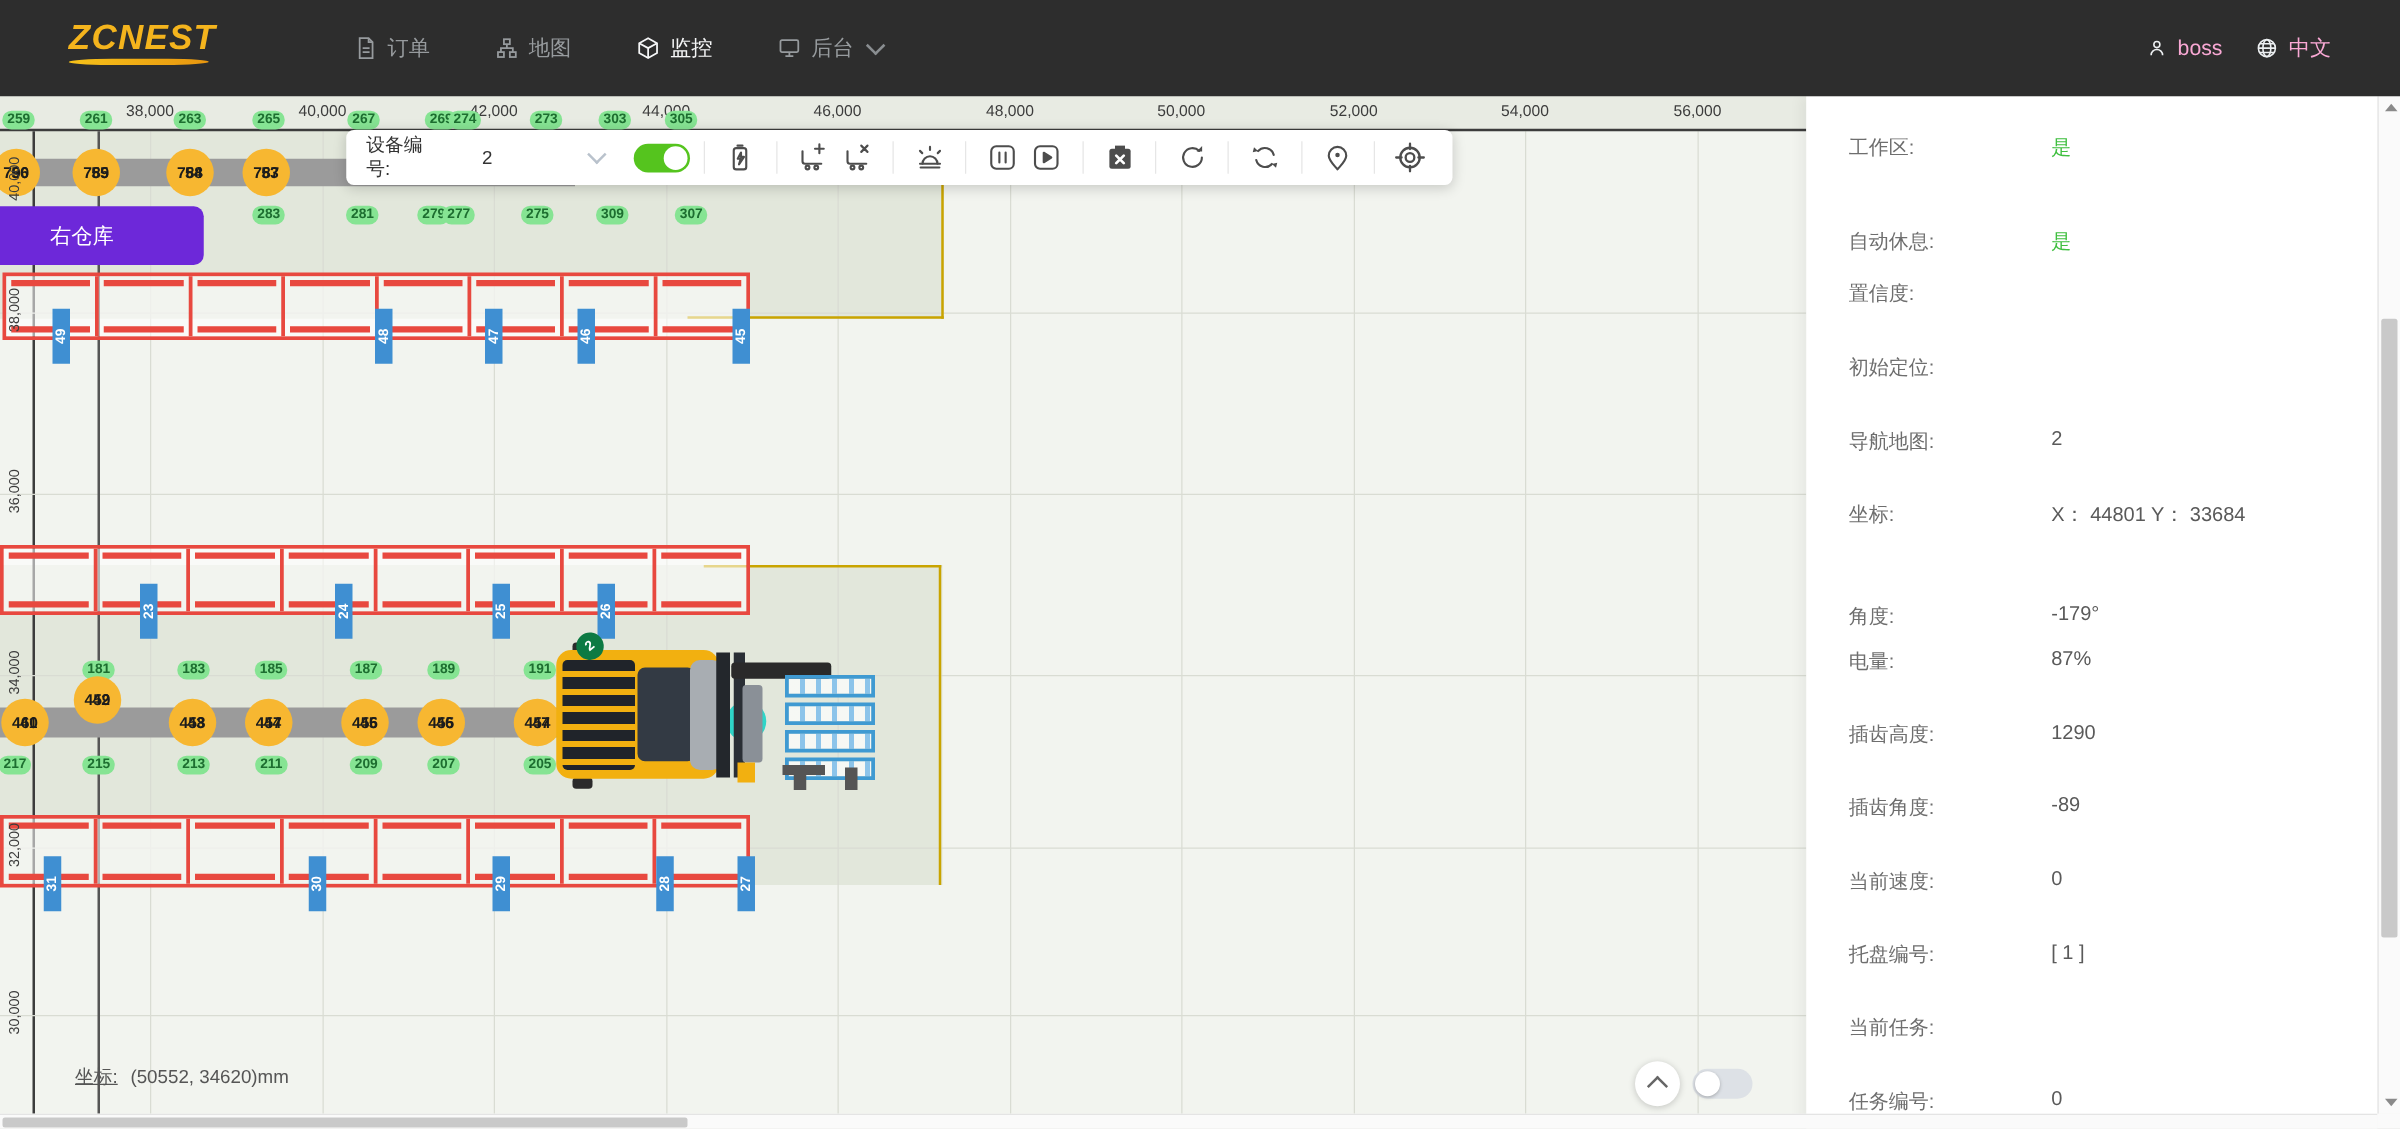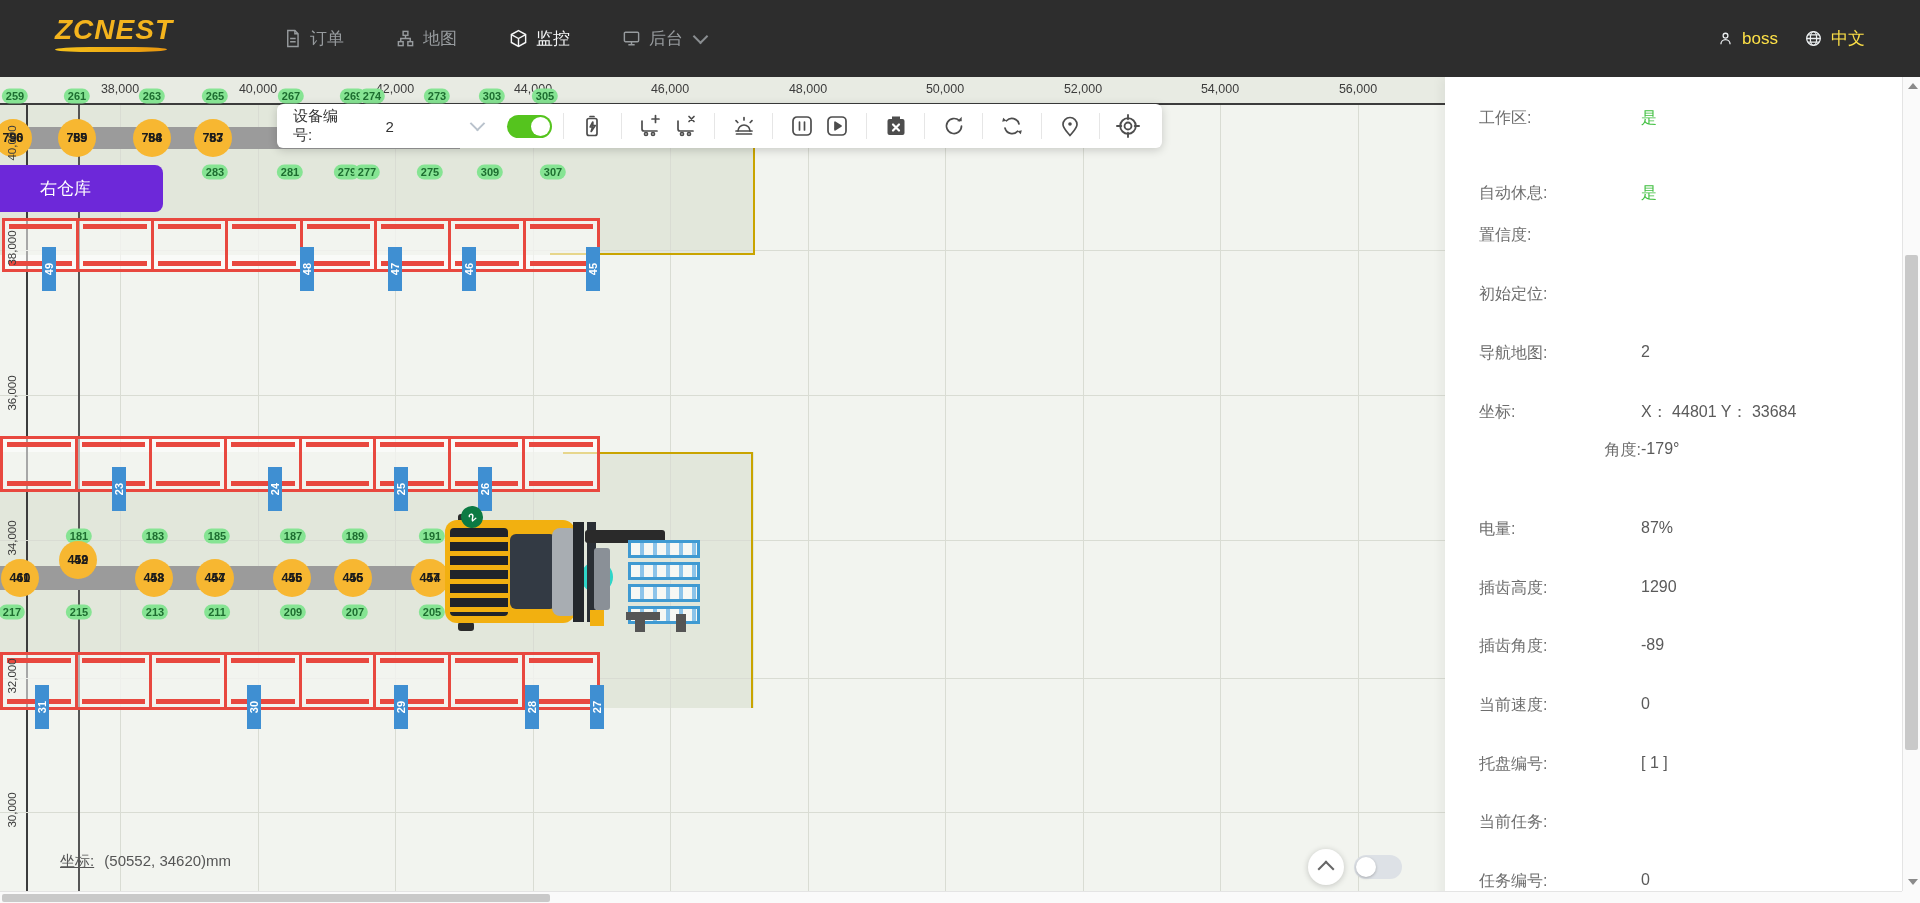--- a/index.html
+++ b/index.html
@@ -12,21 +12,21 @@
   #logo .swoosh{width:112px;height:5px;margin-top:1px;border-radius:60%/100%;
                 background:linear-gradient(90deg,#f6c21a,#e8960f);transform:skewX(-25deg);}
   #navmenu{position:absolute;left:283px;top:0;height:77px;display:flex;align-items:center;gap:52px;}
   .navitem{display:flex;align-items:center;gap:8px;color:#979b9e;font-size:17px;cursor:pointer;}
   .navitem svg{stroke:#979b9e;}
   .navitem.active{color:#f5f6f7;}
   .navitem.active svg{stroke:#f5f6f7;}
   .chev{width:9px;height:9px;border-right:2px solid #8a8e91;border-bottom:2px solid #8a8e91;
         transform:rotate(45deg);margin-left:4px;margin-top:-4px;}
   #navright{position:absolute;right:55px;top:0;height:77px;display:flex;align-items:center;gap:26px;}
-  .navitem.light{color:#fde047;}
+  .navitem.light{color:#f9a8d4;}
   .navitem.light svg{stroke:#eceff1;}
   
   #topruler{position:absolute;left:0;top:77px;width:1445px;height:26px;background:#e8ebe3;
             border-bottom:2px solid #3c3c3c;z-index:8;}
   .tick{position:absolute;top:5px;transform:translateX(-50%);font-size:12.5px;color:#3c3c3c;}
   .lrlabel{position:absolute;left:-19px;width:62px;text-align:center;font-size:11.5px;color:#3c3c3c;
            transform:rotate(-90deg);z-index:8;}
   #lrline{position:absolute;left:26px;top:103px;width:2px;height:788px;background:#3c3c3c;z-index:2;}
   .wall{position:absolute;width:2px;background:#555;z-index:2;}
   
@@ -354,21 +354,21 @@
         <span class="pvalue"></span>
       </div>
       <div class="prow" style="top: 265.8px;">
         <span class="plabel">导航地图:</span>
         <span class="pvalue">2</span>
       </div>
       <div class="prow" style="top: 324.5px;">
         <span class="plabel">坐标:</span>
         <span class="pvalue">X： 44801 Y： 33684</span>
       </div>
-      <div class="prow" style="top: 363px; text-align: right;">
+      <div class="prow" style="top: 406px;">
         <span class="plabel">角度:</span>
         <span class="pvalue">-179°</span>
       </div>
       <div class="prow" style="top: 441.9px;">
         <span class="plabel">电量:</span>
         <span class="pvalue">87%</span>
       </div>
       <div class="prow" style="top: 500.6px;">
         <span class="plabel">插齿高度:</span>
         <span class="pvalue">1290</span>

